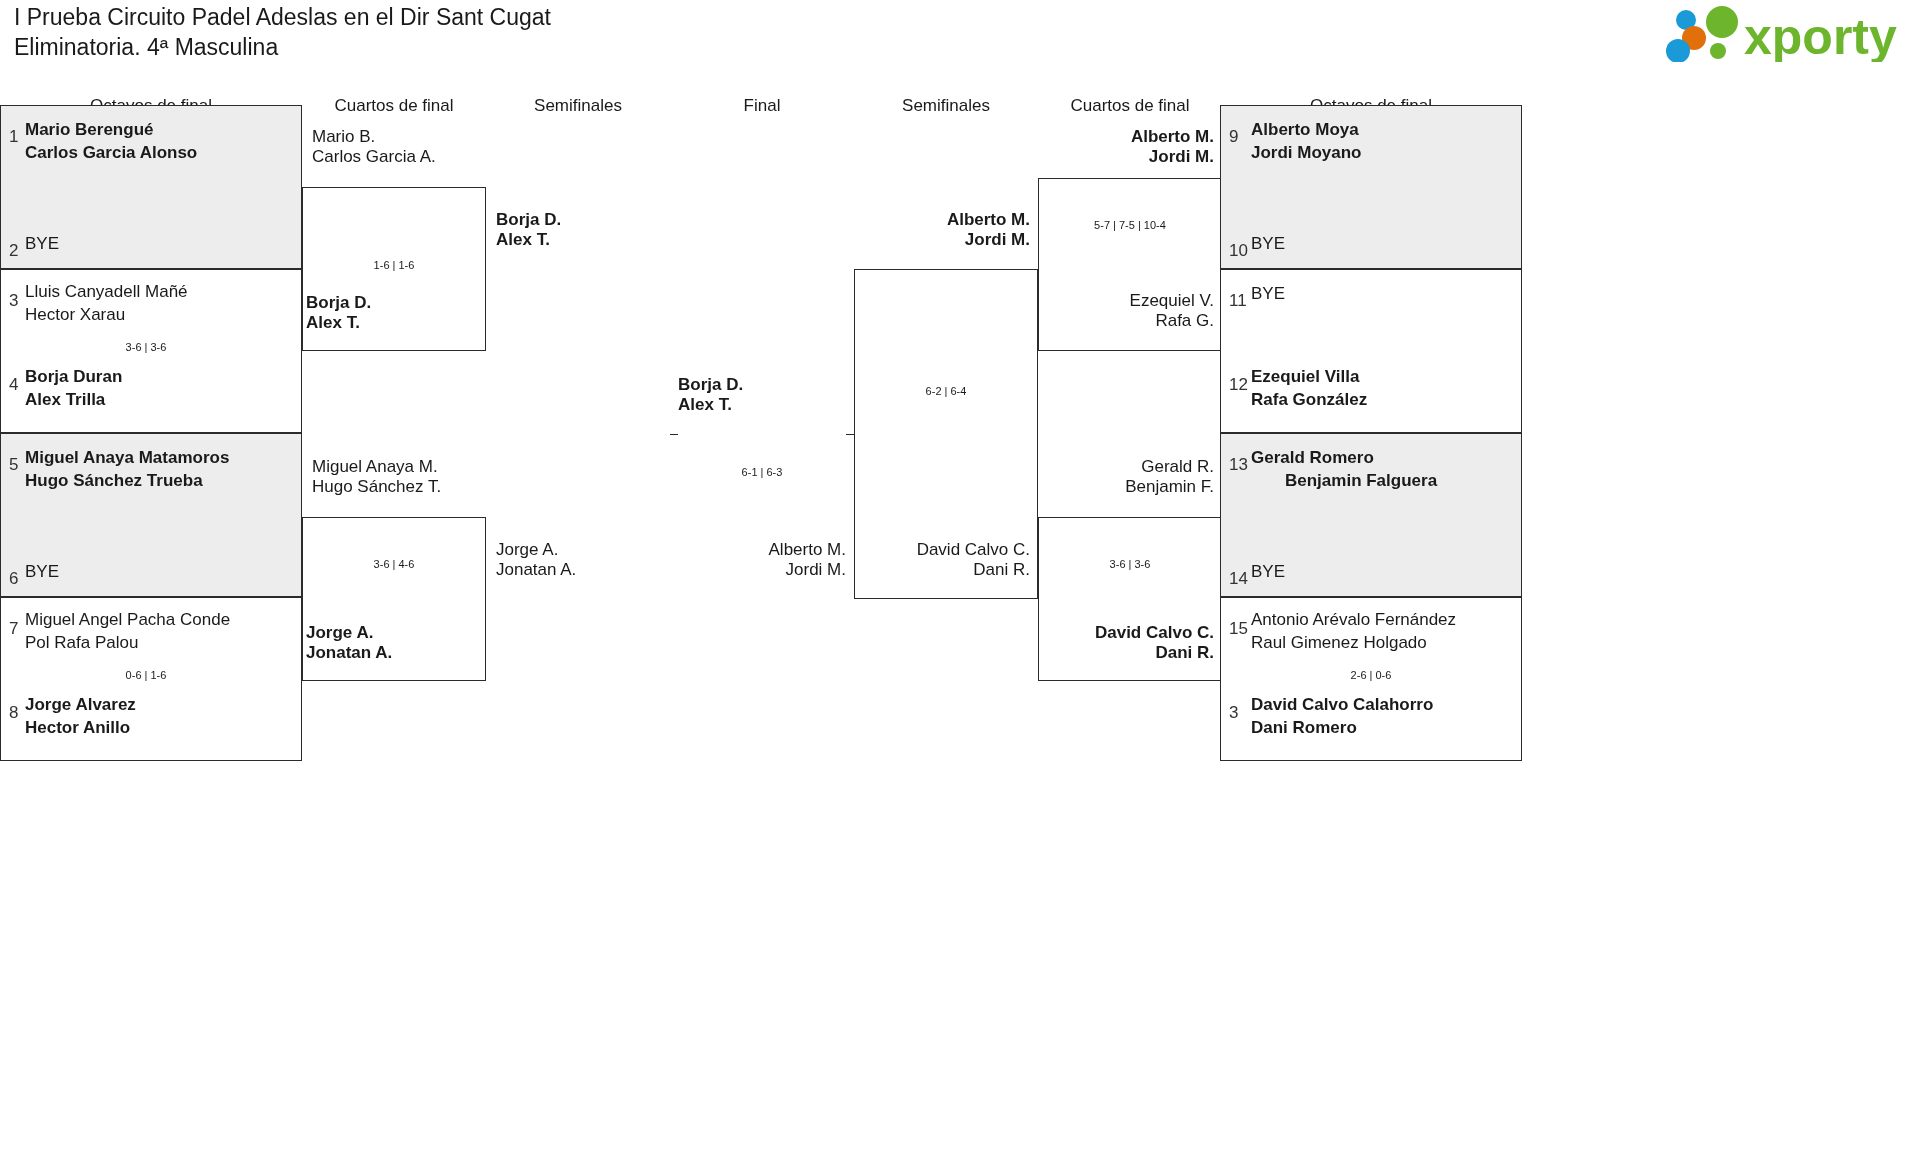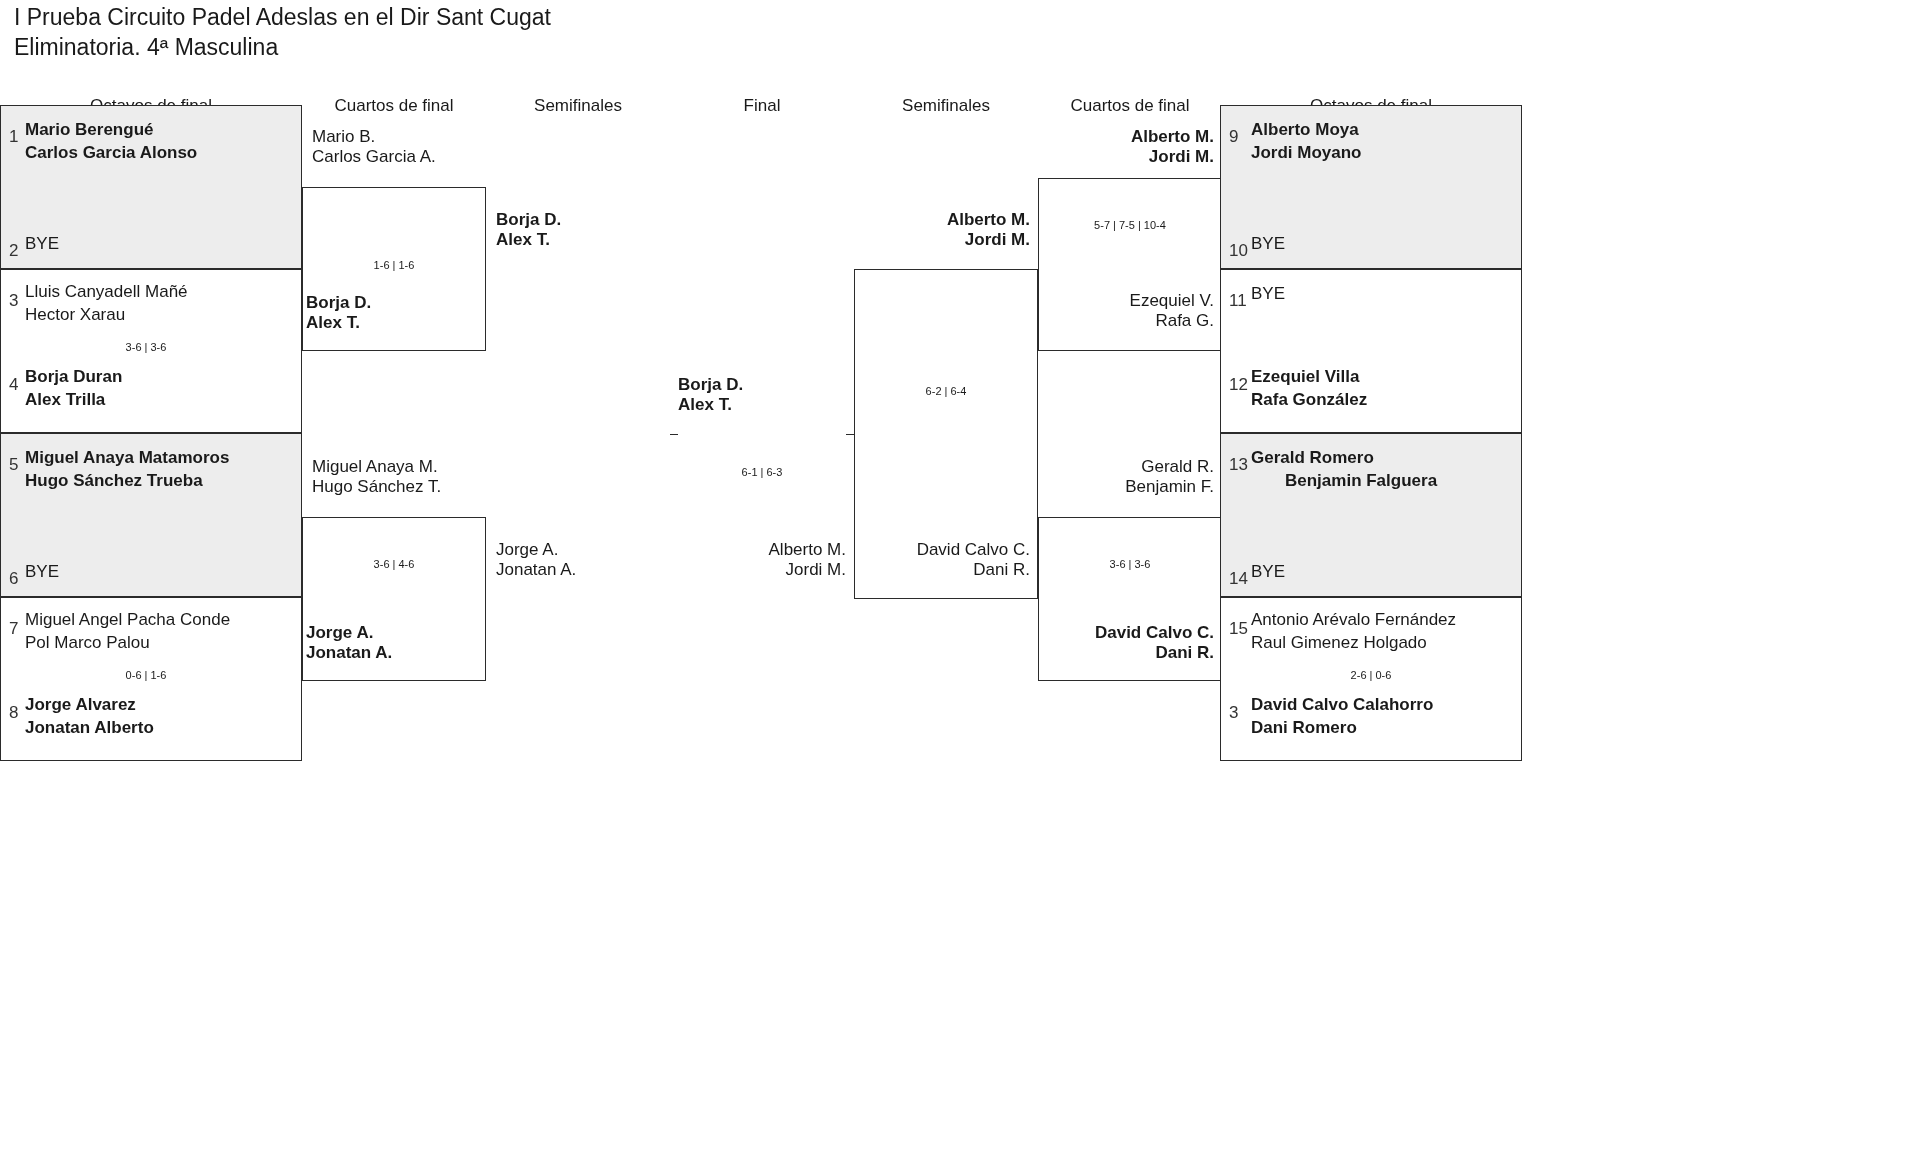--- a/index.html
+++ b/index.html
@@ -38,20 +38,30 @@
   .ln{position:absolute;background:#2b2b2b;}
 </style>
 </head>
 <body>
 
 <div id="header">
   <div id="title-block">
     <div class="title-line">I Prueba Circuito Padel Adeslas en el Dir Sant Cugat</div>
     <div class="title-line">Eliminatoria. 4ª Masculina</div>
   </div>
+  <div id="logo">
+    <svg width="250" height="58" viewBox="0 0 250 58" xmlns="http://www.w3.org/2000/svg">
+      <circle cx="30" cy="16" r="10" fill="#1a9ad7"></circle>
+      <circle cx="66" cy="18" r="16" fill="#6cb52d"></circle>
+      <circle cx="38" cy="34" r="12" fill="#e2700a"></circle>
+      <circle cx="22" cy="47" r="12" fill="#1a9ad7"></circle>
+      <circle cx="62" cy="47" r="8" fill="#6cb52d"></circle>
+      <text x="88" y="50" font-family="'Liberation Sans', sans-serif" font-size="50" font-weight="bold" fill="#6cb52d">xporty</text>
+    </svg>
+  </div>
 </div>
 
 <div class="round-head" style="left:0px;width:302px;">Octavos de final</div>
 <div class="round-head" style="left:302px;width:184px;">Cuartos de final</div>
 <div class="round-head" style="left:486px;width:184px;">Semifinales</div>
 <div class="round-head" style="left:670px;width:184px;">Final</div>
 <div class="round-head" style="left:854px;width:184px;">Semifinales</div>
 <div class="round-head" style="left:1038px;width:184px;">Cuartos de final</div>
 <div class="round-head" style="left:1220px;width:302px;">Octavos de final</div>
 
@@ -79,25 +89,25 @@
     <span class="seed" style="left:8px;top:22px;">5</span>
     <span class="names bold" style="left:24px;top:12px;">Miguel Anaya Matamoros</span>
     <span class="names bold" style="left:24px;top:35px;">Hugo Sánchez Trueba</span>
     <span class="seed" style="left:8px;top:136px;">6</span>
     <span class="names" style="left:24px;top:126px;">BYE</span>
   </div>
 
   <div class="cell" style="left:0px;top:597px;width:302px;height:164px;">
     <span class="seed" style="left:8px;top:22px;">7</span>
     <span class="names" style="left:24px;top:10px;">Miguel Angel Pacha Conde</span>
-    <span class="names" style="left:24px;top:33px;">Pol Marco Palou</span>
+    <span class="names" style="left:24px;top:33px;">Pol Rafa Palou</span>
     <span class="score" style="left:0px;top:71px;width:290px;">0-6 | 1-6</span>
     <span class="seed" style="left:8px;top:106px;">8</span>
     <span class="names bold" style="left:24px;top:95px;">Jorge Alvarez</span>
-    <span class="names bold" style="left:24px;top:118px;">Jonatan Alberto</span>
+    <span class="names bold" style="left:24px;top:118px;">Hector Anillo</span>
   </div>
 
   <div class="cell" style="left:302px;top:187px;width:184px;height:164px;">
     <span class="score" style="left:0px;top:71px;width:182px;">1-6 | 1-6</span>
   </div>
   <span class="label" style="left:312px;top:125px;">Mario B.</span>
   <span class="label" style="left:312px;top:145px;">Carlos Garcia A.</span>
   <span class="label bold" style="left:306px;top:291px;">Borja D.</span>
   <span class="label bold" style="left:306px;top:311px;">Alex T.</span>
 

